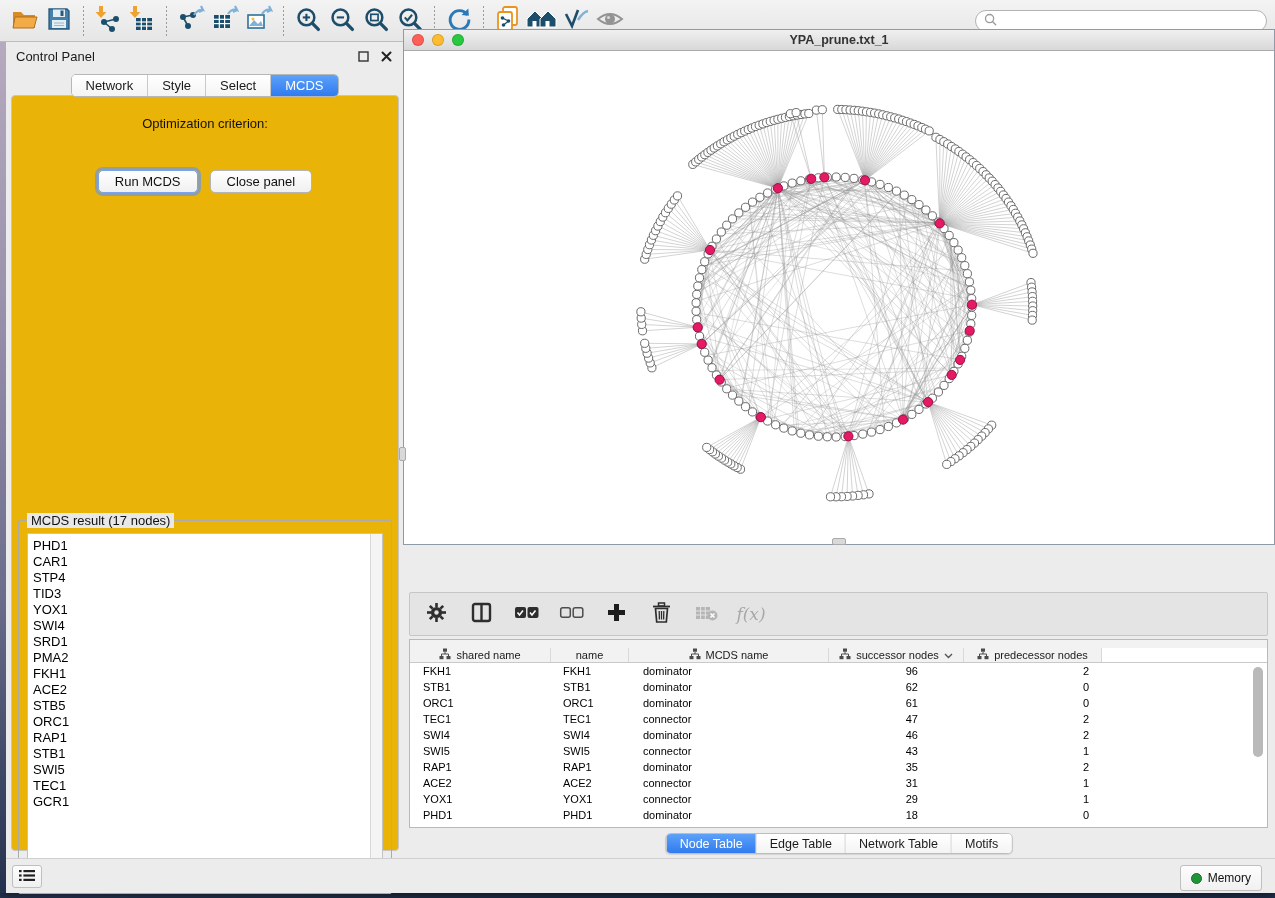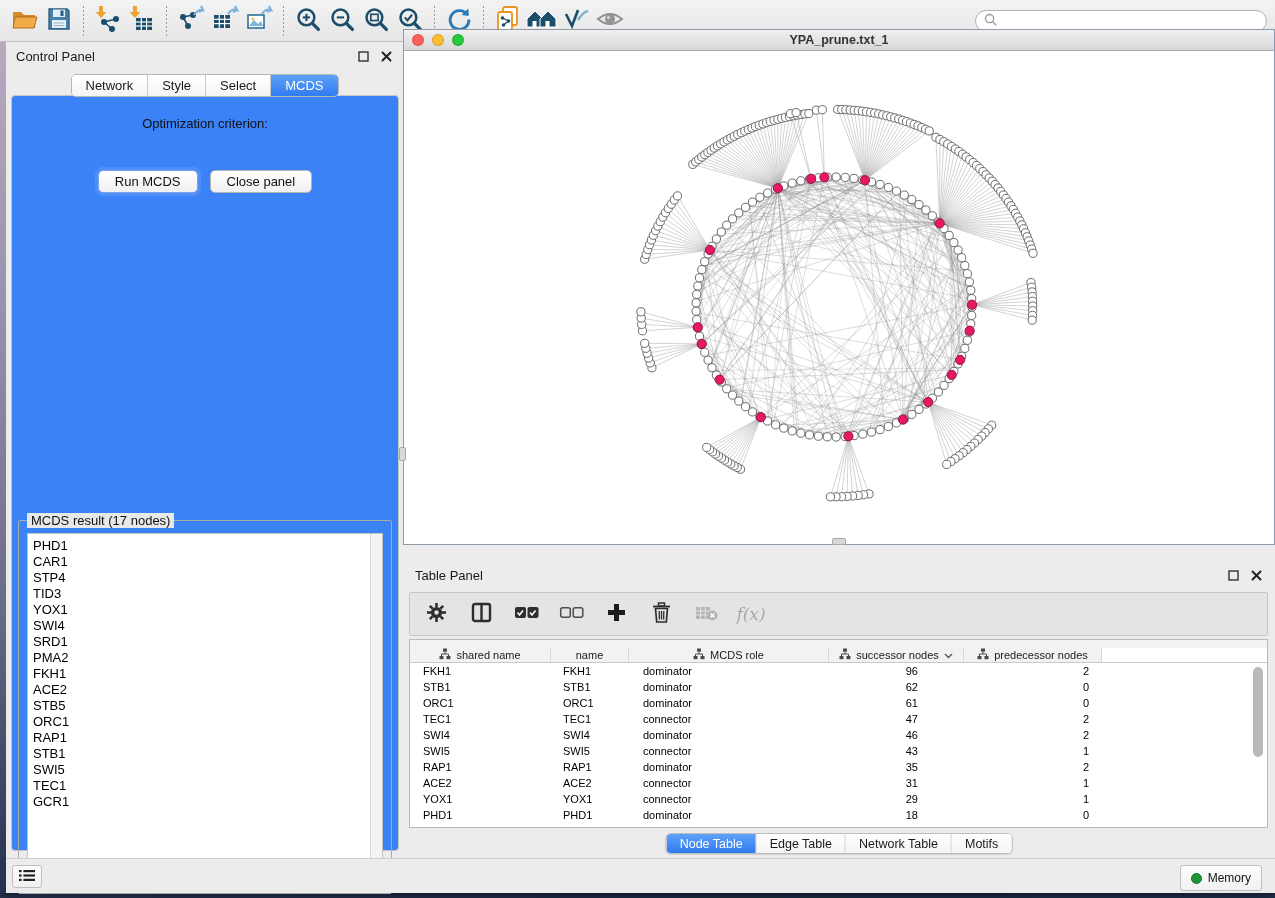--- a/index.html
+++ b/index.html
@@ -32,21 +32,21 @@
   .mini-btn { background:none; border:none; cursor:pointer; width:14px; height:14px; display:flex; align-items:center; justify-content:center; }
 
   .cp-tabs { position:absolute; left:50%; transform:translateX(-50%); top:32px; display:flex; z-index:5;
     border:1px solid #b7b7b7; border-radius:5px; background:#fff; overflow:hidden; height:23px; }
   .seg { font-size:13px; color:#1a1a1a; background:linear-gradient(#ffffff,#f4f4f4); border:none; cursor:pointer;
     padding:0 14px; border-right:1px solid #c9c9c9; height:100%; }
   .seg:last-child { border-right:none; }
   .seg.active { background:linear-gradient(#5ea1f9,#2f7bf0); color:#fff; }
 
   .cp-body { position:absolute; left:5px; right:4px; top:53px; bottom:7px;
-    background:#3b82f6; border:1px solid #c6c6c6; border-radius:4px; }
+    background:#eab308; border:1px solid #c6c6c6; border-radius:4px; }
   .opt-label { position:absolute; top:20px; width:100%; text-align:center; font-size:13px; color:#111; }
   .opt-select { position:absolute; top:40px; left:33px; width:312px; height:24px; background:#fff;
     border:1px solid #ababab; border-radius:5px; display:flex; align-items:center; cursor:pointer;
     font-size:13px; color:#111; padding-left:9px; box-shadow:0 1px 1px rgba(0,0,0,.08); }
   .opt-stepper { position:absolute; right:1px; top:1px; bottom:1px; width:20px; border-radius:4px;
     background:linear-gradient(#6aa9fa,#2d78ee); display:flex; flex-direction:column; align-items:center; justify-content:center; gap:2px; }
   .btn-row { position:absolute; top:74px; left:0; width:100%; display:flex; justify-content:center; gap:12px; }
   .aqua-btn { height:23px; padding:0 16px; font-size:13px; color:#111; font-family:"Liberation Sans",sans-serif;
     background:linear-gradient(#ffffff,#f0f0f0); border:1px solid #b5b5b5; border-radius:5px; cursor:pointer; }
   .aqua-btn.focused { box-shadow:0 0 0 3px rgba(92,150,252,.65); border-color:#7aa4ef; }
@@ -1077,35 +1077,20 @@
           <circle cx="565.7" cy="279.7" r="4.6" fill="#e51a63" stroke="#97104c" stroke-width="1"></circle>
           <circle cx="556.1" cy="308.9" r="4.6" fill="#e51a63" stroke="#97104c" stroke-width="1"></circle>
           <circle cx="547.7" cy="323.9" r="4.6" fill="#e51a63" stroke="#97104c" stroke-width="1"></circle>
         </svg></div>
     <div class="h-grip"></div>
   </div>
 
   <div class="v-grip"></div>
 
   <div class="table-panel">
-    <div class="tp-header">
-      <span class="panel-title">Table Panel</span>
-      <span class="panel-hdr-icons">
-        <button class="mini-btn">
-          <svg width="11" height="11" viewBox="0 0 11 11">
-              <rect x="1" y="1" width="9" height="9" fill="none" stroke="#333" stroke-width="1.4"></rect>
-            </svg>
-        </button>
-        <button class="mini-btn">
-          <svg width="11" height="11" viewBox="0 0 11 11">
-              <path d="M1.5 1.5 L9.5 9.5 M9.5 1.5 L1.5 9.5" stroke="#222" stroke-width="2" stroke-linecap="round"></path>
-            </svg>
-        </button>
-      </span>
-    </div>
 
     <div class="tp-toolbar" id="tp-toolbar">
         <button class="tt-btn">
           <span><svg width="21" height="21" viewBox="0 0 21 21">
               <g stroke="#2e2e2e" stroke-width="2.6">
                 <line x1="10.5" y1="1" x2="10.5" y2="5"></line>
                 <line x1="10.5" y1="16" x2="10.5" y2="20"></line>
                 <line x1="1" y1="10.5" x2="5" y2="10.5"></line>
                 <line x1="16" y1="10.5" x2="20" y2="10.5"></line>
                 <line x1="3.8" y1="3.8" x2="6.6" y2="6.6"></line>
@@ -1182,21 +1167,21 @@
           <div class="nt-hcell" style="width: 78px;">
             <span>name</span>
           </div>
           <div class="nt-hcell" style="width: 200px;">
             <span><svg width="12" height="12" viewBox="0 0 12 12">
                 <rect x="4" y="0.5" width="4" height="3.2" fill="#4a4a4a"></rect>
                 <rect x="0.5" y="8" width="4" height="3.2" fill="#4a4a4a"></rect>
                 <rect x="7.5" y="8" width="4" height="3.2" fill="#4a4a4a"></rect>
                 <path d="M6 3.7 v2.3 M2.5 8 v-2 h7 v2" fill="none" stroke="#4a4a4a" stroke-width="1"></path>
               </svg></span>
-            <span>MCDS role</span>
+            <span>MCDS name</span>
           </div>
           <div class="nt-hcell" style="width: 135px;">
             <span><svg width="12" height="12" viewBox="0 0 12 12">
                 <rect x="4" y="0.5" width="4" height="3.2" fill="#4a4a4a"></rect>
                 <rect x="0.5" y="8" width="4" height="3.2" fill="#4a4a4a"></rect>
                 <rect x="7.5" y="8" width="4" height="3.2" fill="#4a4a4a"></rect>
                 <path d="M6 3.7 v2.3 M2.5 8 v-2 h7 v2" fill="none" stroke="#4a4a4a" stroke-width="1"></path>
               </svg></span>
             <span>successor nodes</span>
             <span><svg width="9" height="6" viewBox="0 0 9 6">

